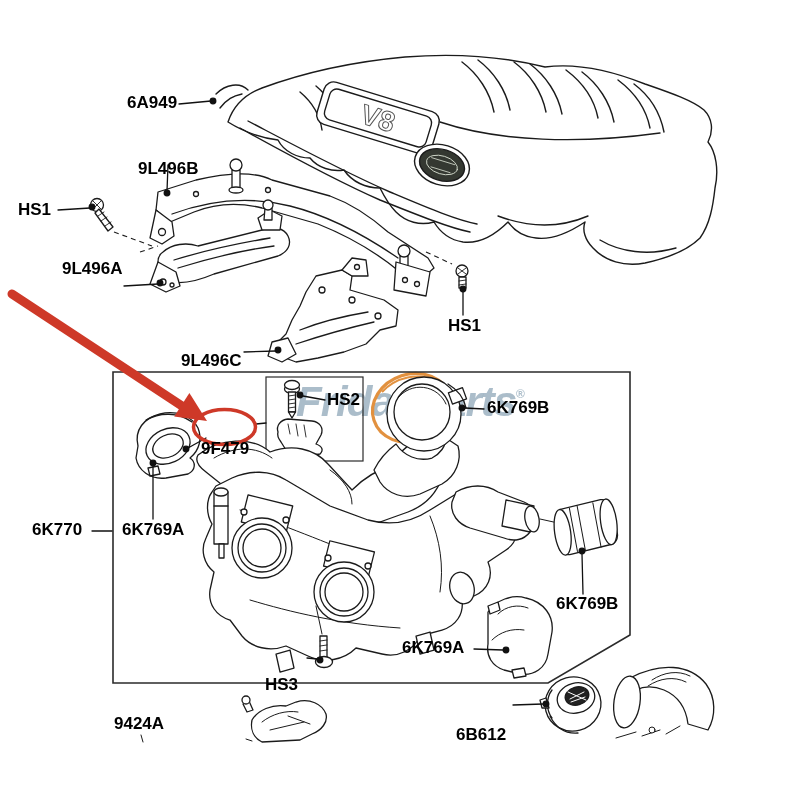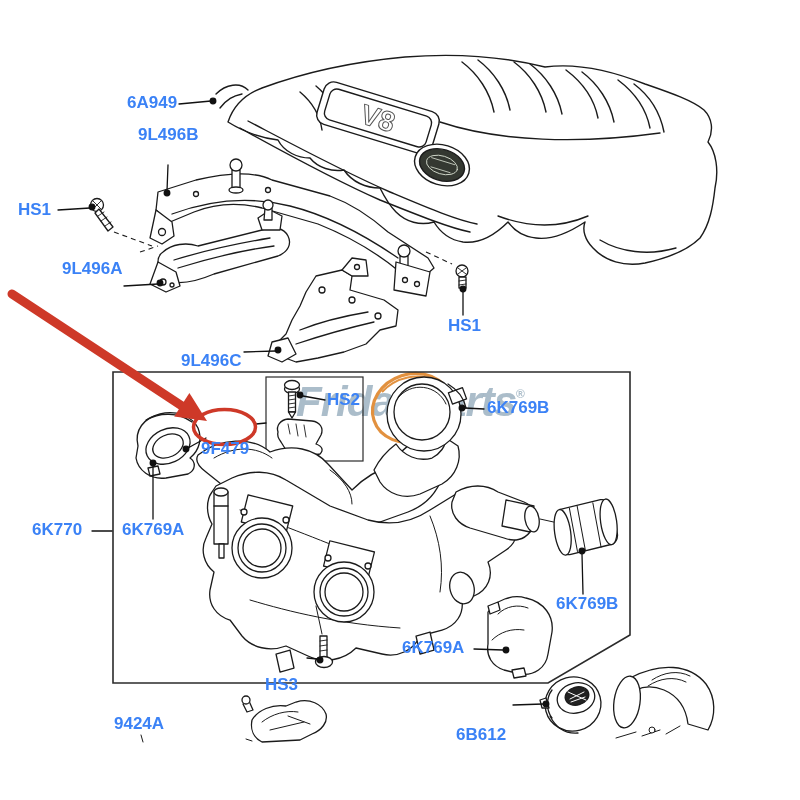--- a/index.html
+++ b/index.html
@@ -1,18 +1,18 @@
 <!DOCTYPE html>
 <html><head>
 <meta charset="utf-8">
 <style>
   html,body{margin:0;padding:0;background:#fff;}
   #stage{position:relative;width:800px;height:800px;background:#fff;overflow:hidden;
          font-family:"Liberation Sans", sans-serif;}
-  .plabel{position:absolute;font-size:17px;font-weight:bold;color:#3b82f6;
+  .plabel{position:absolute;font-size:17px;font-weight:bold;color:#000000;
           white-space:nowrap;line-height:1;letter-spacing:0px;z-index:3;}
   #watermark{position:absolute;left:296px;top:378px;z-index:1;
              font-size:42px;font-weight:bold;font-style:italic;letter-spacing:-1px;
              color:rgba(156,178,193,0.85);white-space:nowrap;}
   #watermark sup{font-size:12px;font-style:normal;vertical-align:18px;letter-spacing:0;}
   #art{position:absolute;left:0;top:0;z-index:2;}
   .toplayer{z-index:4;}
 </style>
 </head>
 <body>
@@ -285,21 +285,21 @@
     </g>
 
     <g>
       <line x1="12" y1="294" x2="182" y2="406" stroke="#ce3928" stroke-width="9" stroke-linecap="round"></line>
       <polygon points="207,421 174.2,416.5 189.4,392.9" fill="#ce3928"></polygon>
       <ellipse cx="224.5" cy="427" rx="31" ry="17.5" fill="none" stroke="#ce3928" stroke-width="3.5"></ellipse>
     </g>
   </svg>
 
   <div class="plabel" style="left:127px;top:94px">6A949</div>
-  <div class="plabel" style="left:138px;top:126px">9L496B</div>
+  <div class="plabel" style="left:138px;top:160px">9L496B</div>
   <div class="plabel" style="left:18px;top:201px">HS1</div>
   <div class="plabel" style="left:62px;top:260px">9L496A</div>
   <div class="plabel" style="left:181px;top:352px">9L496C</div>
   <div class="plabel" style="left:448px;top:317px">HS1</div>
   <div class="plabel toplayer" style="left:327px;top:391px">HS2</div>
   <div class="plabel toplayer" style="left:201px;top:440px">9F479</div>
   <div class="plabel" style="left:32px;top:521px">6K770</div>
   <div class="plabel" style="left:122px;top:521px">6K769A</div>
   <div class="plabel" style="left:487px;top:399px">6K769B</div>
   <div class="plabel" style="left:556px;top:595px">6K769B</div>

